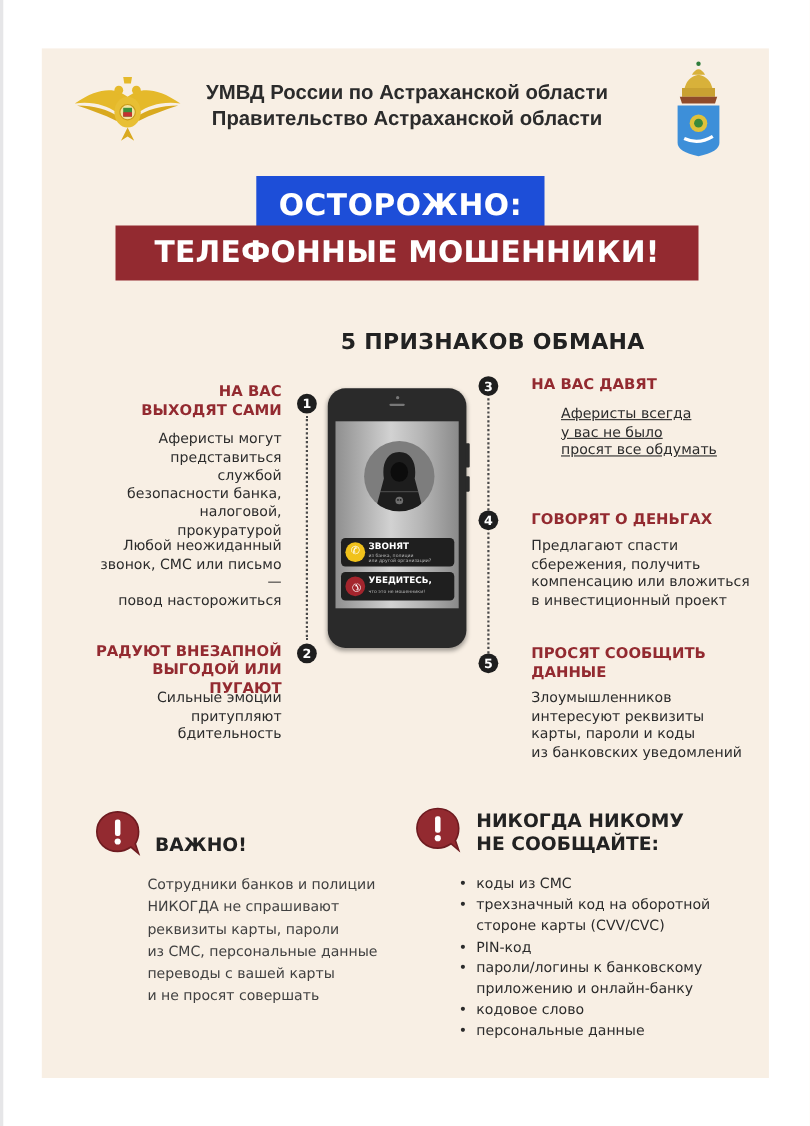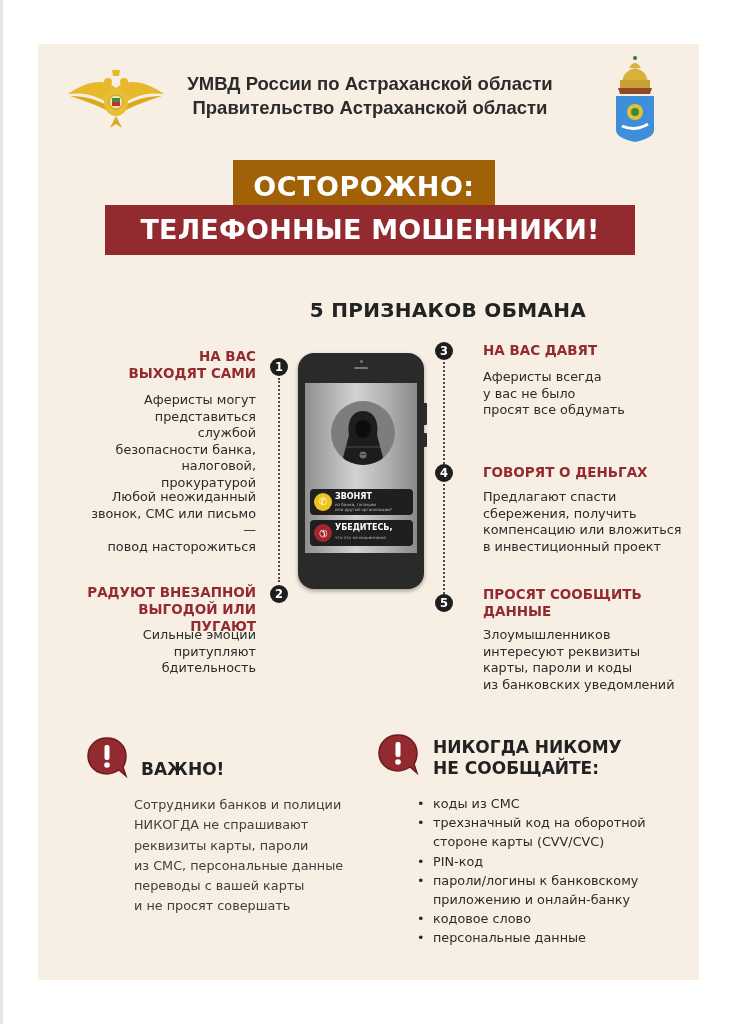--- a/index.html
+++ b/index.html
@@ -12,21 +12,21 @@
   }
   .emblem-left { position: absolute; left: 66px; top: 66px; width: 100px; height: 64px; }
   .emblem-right { position: absolute; left: 610px; top: 54px; width: 50px; height: 90px; }
   .header-org {
     position: absolute; left: 170px; top: 72px; width: 400px;
     text-align: center; color: #2b2b2b;
     font-family: "Liberation Sans", sans-serif; font-weight: bold; font-size: 18.5px; line-height: 24px;
   }
   .title-top {
     position: absolute; left: 233px; top: 160px; width: 262px; height: 54px;
-    background: #a16207; color: #fff; text-align: center;
+    background: #1d4ed8; color: #fff; text-align: center;
     font-family: "DejaVu Sans", sans-serif; font-weight: bold; font-size: 27px; line-height: 54px; letter-spacing: 0.5px;
   }
   .title-bottom {
     position: absolute; left: 105px; top: 205px; width: 530px; height: 50px;
     background: #932a30; color: #fff; text-align: center;
     font-family: "DejaVu Sans", sans-serif; font-weight: bold; font-size: 27px; line-height: 50px; letter-spacing: 0.2px;
   }
   .signs-heading {
     position: absolute; left: 150px; top: 298px; width: 436px; text-align: right;
     font-weight: bold; font-size: 20px; color: #222; letter-spacing: 0.3px;
@@ -158,21 +158,21 @@
 <div class="num" style="left:270px; top:585px;">2</div>
 <div class="left-col sign-text" style="left:120px; top:627px; width:136px;">
   <div>Сильные эмоции</div>
   <div>притупляют</div>
   <div>бдительность</div>
 </div>
 
 <div class="num" style="left:435px; top:342px;">3</div>
 <div class="dotline" style="left:443px; top:362px; height:106px;"></div>
 <div class="right-col sign-title" style="left:467px; top:342px; width:200px;">НА ВАС ДАВЯТ</div>
-<div class="right-col sign-text" style="left:467px; top:369px; width:200px;">
+<div class="right-col sign-text" style="left:494px; top:369px; width:200px;text-decoration:underline;">
   <div>Аферисты всегда</div>
   <div>у вас не было</div>
   <div>просят все обдумать</div>
 </div>
 
 <div class="num" style="left:435px; top:464px;">4</div>
 <div class="dotline" style="left:443px; top:484px; height:110px;"></div>
 <div class="right-col sign-title" style="left:467px; top:464px; width:210px;">ГОВОРЯТ О ДЕНЬГАХ</div>
 <div class="right-col sign-text" style="left:467px; top:489px; width:215px;">
   <div>Предлагают спасти</div>

